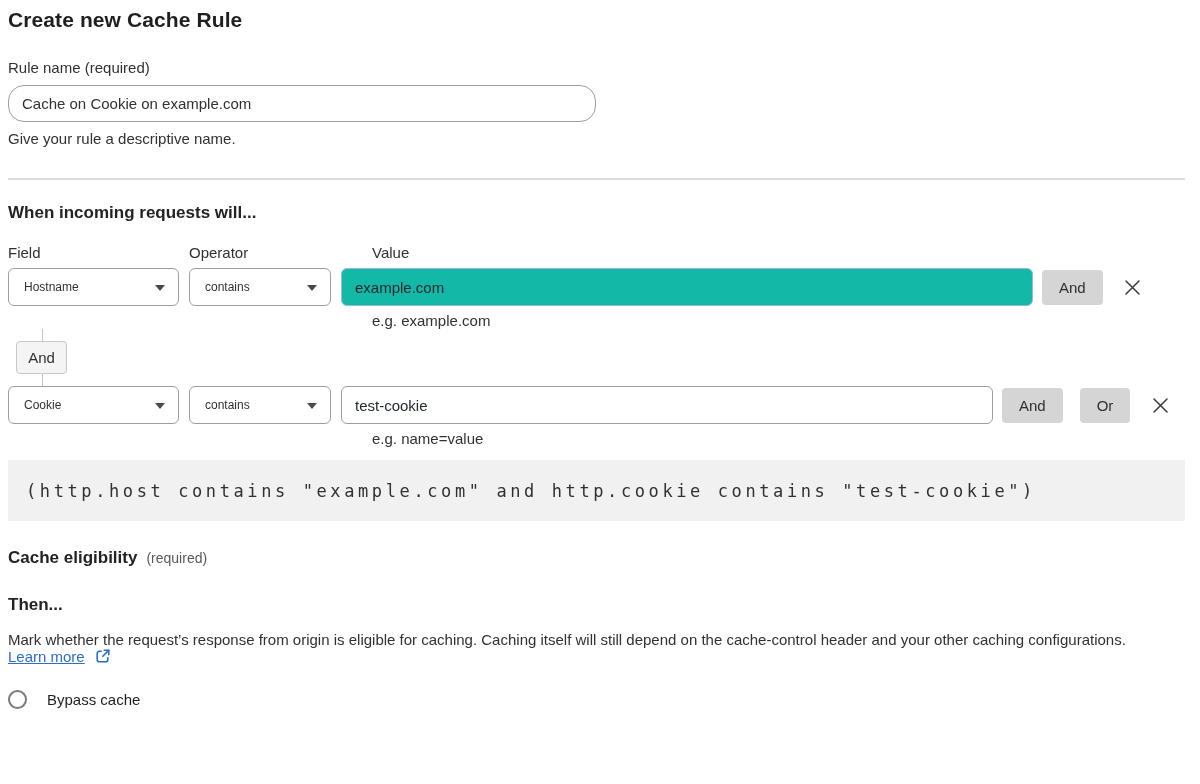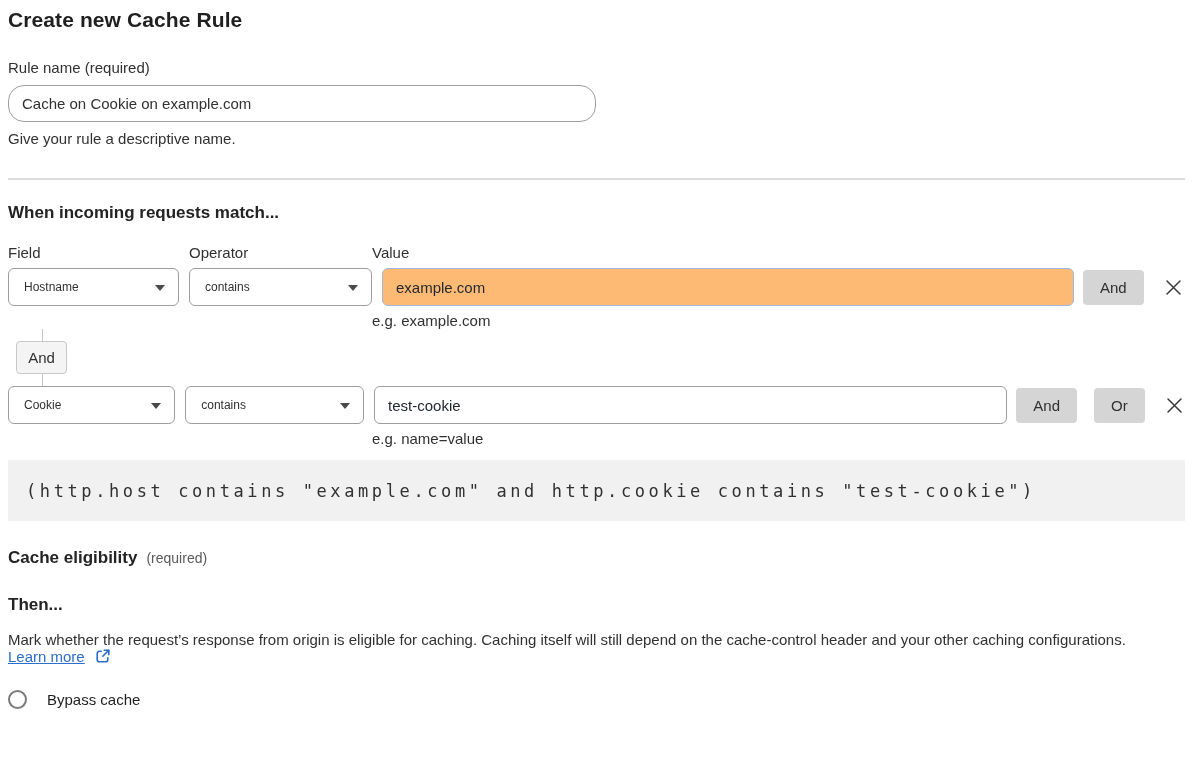--- a/index.html
+++ b/index.html
@@ -59,21 +59,21 @@
     border-radius: 6px;
     background: #fff;
     display: flex;
     align-items: center;
     padding: 0 28px 0 15px;
     font-size: 12px;
     color: #313131;
     cursor: pointer;
   }
   .select.w-field { width: 171px; margin-right: 10px; }
-  .select.w-op    { width: 183px; margin-right: 10px; }
+  .select.w-op    { width: 142px; margin-right: 10px; }
   .select .caret {
     position: absolute;
     right: 13px;
     top: 50%;
     margin-top: -2px;
     width: 0; height: 0;
     border-left: 5px solid transparent;
     border-right: 5px solid transparent;
     border-top: 6px solid #4a4a4a;
   }
@@ -82,21 +82,21 @@
     border: 1px solid #9e9e9e;
     border-radius: 6px;
     padding: 0 13px;
     font-family: "Liberation Sans", sans-serif;
     font-size: 15px;
     color: #24292f;
     background: #fff;
     outline: none;
   }
   .value-input.highlight {
-    background: #fdba74;
+    background: #14b8a6;
     border-color: #9db8dd;
   }
   .value-input.w1 { width: 692px; }
   .value-input.w2 { width: 652px; }
   .gray-btn {
     height: 35px;
     padding: 0 17px;
     background: #d5d5d5;
     border: none;
     border-radius: 4px;
@@ -192,21 +192,21 @@
 <div class="page">
 
   <h1 class="page-title">Create new Cache Rule</h1>
 
   <div class="field-label">Rule name (required)</div>
   <input class="text-input" type="text" value="Cache on Cookie on example.com" style="">
   <div class="help-text">Give your rule a descriptive name.</div>
 
   <hr class="divider">
 
-  <div class="section-heading">When incoming requests match...</div>
+  <div class="section-heading">When incoming requests will...</div>
 
   <div class="builder-labels">
     <div class="col-field">Field</div>
     <div class="col-gap"></div>
     <div class="col-op">Operator</div>
     <div class="col-gap"></div>
     <div>Value</div>
   </div>
 
   <div class="builder-row">

